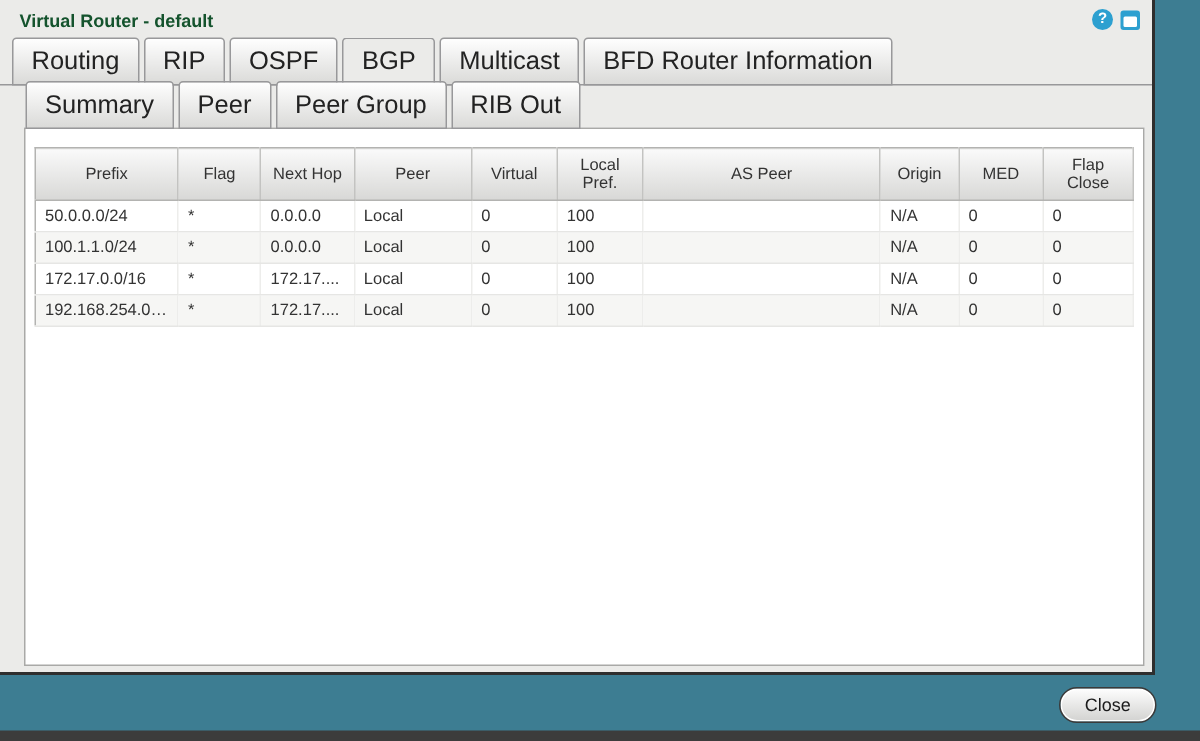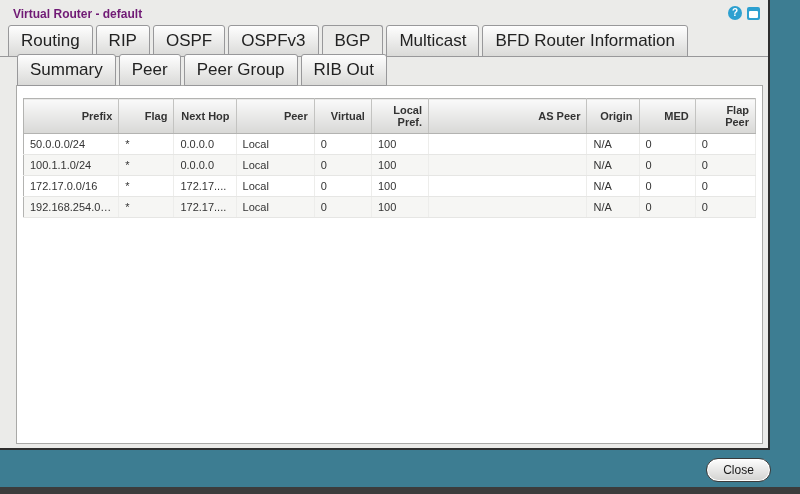--- a/index.html
+++ b/index.html
@@ -17,21 +17,21 @@
     width:770px; height:450px;
     background:#ebebe9;
     border-right:2px solid #2e2e2e;
     border-bottom:2px solid #2e2e2e;
     box-sizing:border-box;
   }
 
   .titlebar { position:absolute; left:0; top:0; right:0; height:28px; }
   .title {
     position:absolute; left:13px; top:7px;
-    font-size:12px; font-weight:bold; color:#701a75;
+    font-size:12px; font-weight:bold; color:#14532d;
   }
   .titlebar-icons {
     position:absolute; right:8px; top:6px;
     display:flex; gap:5px; align-items:center;
   }
   .help-icon {
     width:14px; height:14px; border-radius:50%;
     background:#2da0d0; color:#fff;
     font-size:10px; font-weight:bold; line-height:14px; text-align:center;
     cursor:pointer;
@@ -99,22 +99,22 @@
   
   .table-wrap { margin:12px 6px 0 6px; }
   table.rib {
     width:100%; border-collapse:collapse; table-layout:fixed;
     border:1px solid #b3b3b1;
   }
   table.rib th {
     background:linear-gradient(#fafafa,#d8d8d6);
     border-right:1px solid #c3c3c1;
     border-bottom:1px solid #b3b3b1;
-    font-size:11px; font-weight:bold; color:#333;
-    text-align:right; padding:3px 6px; vertical-align:middle;
+    font-size:11px; font-weight:normal; color:#333;
+    text-align:center; padding:3px 6px; vertical-align:middle;
     height:28px; cursor:pointer;
   }
   table.rib td {
     border-right:1px solid #ededeb;
     border-bottom:1px solid #e6e6e4;
     font-size:11px; color:#333;
     padding:3px 6px; height:14px;
     overflow:hidden; white-space:nowrap; text-overflow:ellipsis;
     background:#fff;
   }
@@ -147,21 +147,20 @@
     <div class="titlebar-icons">
       <div class="help-icon">?</div>
       <div class="win-icon"></div>
     </div>
   </div>
 
   <div class="tab-strip main-tab-strip">
       <div class="tab">Routing</div>
       <div class="tab">RIP</div>
       <div class="tab">OSPF</div>
-      <div class="tab">OSPFv3</div>
       <div class="tab active">BGP</div>
       <div class="tab">Multicast</div>
       <div class="tab">BFD Router Information</div>
     </div>
 
   <div class="tab-strip sub-tab-strip">
       <div class="tab">Summary</div>
       <div class="tab">Peer</div>
       <div class="tab">Peer Group</div>
       <div class="tab">RIB Out</div>
@@ -188,21 +187,21 @@
             <tr>
               <th>Prefix</th>
               <th>Flag</th>
               <th>Next Hop</th>
               <th>Peer</th>
               <th>Virtual</th>
               <th>Local Pref.</th>
               <th>AS Peer</th>
               <th>Origin</th>
               <th>MED</th>
-              <th>Flap Peer</th>
+              <th>Flap Close</th>
             </tr>
           </thead>
         <tbody>
             <tr>
               <td class="prefix">50.0.0.0/24</td>
               <td>*</td>
               <td>0.0.0.0</td>
               <td>Local</td>
               <td>0</td>
               <td>100</td>

